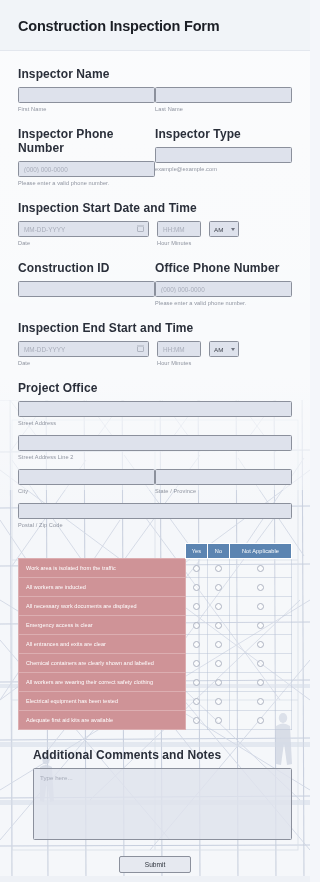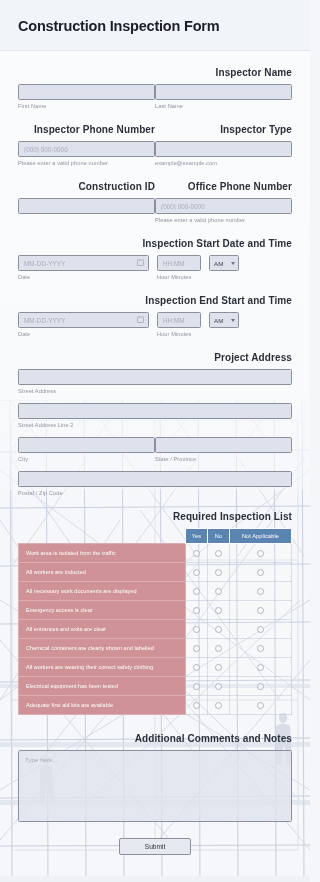--- a/index.html
+++ b/index.html
@@ -41,26 +41,25 @@
   }
 
   
   .form-body {
     position: relative; z-index: 2;
     padding: 16px 18px 0 18px;
   }
 
   .field-group { margin-bottom: 15px; }
   .group-label {
-    font-size: 10px;
+    font-size: 12px;
     font-weight: bold;
     color: #2a2f3a;
     margin-bottom: 6px;
     letter-spacing: 0.1px;
-    text-align: right;
   }
   .row { display: flex; gap: 0; }
   .col { flex: 1; min-width: 0; }
 
   .inp {
     display: block;
     width: 100%;
     height: 16px;
     background: #dee2ec;
     border: 1px solid #8b909c;
@@ -334,35 +333,20 @@
         </div>
         <div class="col">
           <div class="group-label">Inspector Type</div>
           <input class="inp" type="text" placeholder="" style="">
           <div class="sub-label">example@example.com</div>
         </div>
       </div>
     </div>
 
     <div class="field-group">
-      <div class="row">
-        <div class="col">
-          <div class="group-label">Construction ID</div>
-          <input class="inp" type="text" placeholder="" style="">
-          <div class="sub-label"></div>
-        </div>
-        <div class="col">
-          <div class="group-label">Office Phone Number</div>
-          <input class="inp" type="text" placeholder="(000) 000-0000" style="">
-          <div class="sub-label">Please enter a valid phone number.</div>
-        </div>
-      </div>
-    </div>
-
-    <div class="field-group">
       <div class="group-label">Inspection Start Date and Time</div>
       <div class="dt-row">
         <div class="dt-date">
           <input class="inp" type="text" placeholder="MM-DD-YYYY" style="">
           <span class="cal-icon"></span>
           <div class="sub-label">Date</div>
         </div>
         <div class="dt-time">
           <input class="inp" type="text" placeholder="HH:MM" style="">
           <div class="sub-label">Hour Minutes</div>
@@ -370,20 +354,35 @@
         <div class="dt-ampm">
           <div class="sel">
             <span>AM</span>
             <span class="caret"></span>
           </div>
         </div>
       </div>
     </div>
 
     <div class="field-group">
+      <div class="row">
+        <div class="col">
+          <div class="group-label">Construction ID</div>
+          <input class="inp" type="text" placeholder="" style="">
+          <div class="sub-label"></div>
+        </div>
+        <div class="col">
+          <div class="group-label">Office Phone Number</div>
+          <input class="inp" type="text" placeholder="(000) 000-0000" style="">
+          <div class="sub-label">Please enter a valid phone number.</div>
+        </div>
+      </div>
+    </div>
+
+    <div class="field-group">
       <div class="group-label">Inspection End Start and Time</div>
       <div class="dt-row">
         <div class="dt-date">
           <input class="inp" type="text" placeholder="MM-DD-YYYY" style="">
           <span class="cal-icon"></span>
           <div class="sub-label">Date</div>
         </div>
         <div class="dt-time">
           <input class="inp" type="text" placeholder="HH:MM" style="">
           <div class="sub-label">Hour Minutes</div>
@@ -391,21 +390,21 @@
         <div class="dt-ampm">
           <div class="sel">
             <span>AM</span>
             <span class="caret"></span>
           </div>
         </div>
       </div>
     </div>
 
     <div class="field-group">
-      <div class="group-label">Project Address</div>
+      <div class="group-label">Project Office</div>
 
       <div style="margin-bottom:9px;">
         <input class="inp" type="text" placeholder="" style="">
         <div class="sub-label">Street Address</div>
       </div>
 
       <div style="margin-bottom:9px;">
         <input class="inp" type="text" placeholder="" style="">
         <div class="sub-label">Street Address Line 2</div>
       </div>
@@ -421,21 +420,20 @@
         </div>
       </div>
 
       <div>
         <input class="inp" type="text" placeholder="" style="">
         <div class="sub-label">Postal / Zip Code</div>
       </div>
     </div>
 
     <div class="field-group">
-      <div class="group-label">Required Inspection List</div>
       <div class="matrix-wrap">
         <table class="matrix">
           <thead>
             <tr>
               <th class="blank"></th>
               <th class="hdr col-yes">Yes</th>
               <th class="hdr col-no">No</th>
               <th class="hdr col-na">Not Applicable</th>
             </tr>
           </thead>
@@ -492,21 +490,21 @@
                 <td class="qcell">Adequate first aid kits are available</td>
                 <td class="rcell"><span class="radio"></span></td>
                 <td class="rcell"><span class="radio"></span></td>
                 <td class="rcell"><span class="radio"></span></td>
               </tr>
             </tbody>
         </table>
       </div>
     </div>
 
-    <div class="field-group" style="margin-top:18px;">
+    <div class="field-group" style="margin-top:18px;margin-left:15px;">
       <div class="group-label">Additional Comments and Notes</div>
       <textarea class="ta" placeholder="Type here..." style=""></textarea>
     </div>
 
   </div>
 
   <div class="submit-wrap">
     <button class="submit-btn">Submit</button>
   </div>
 

